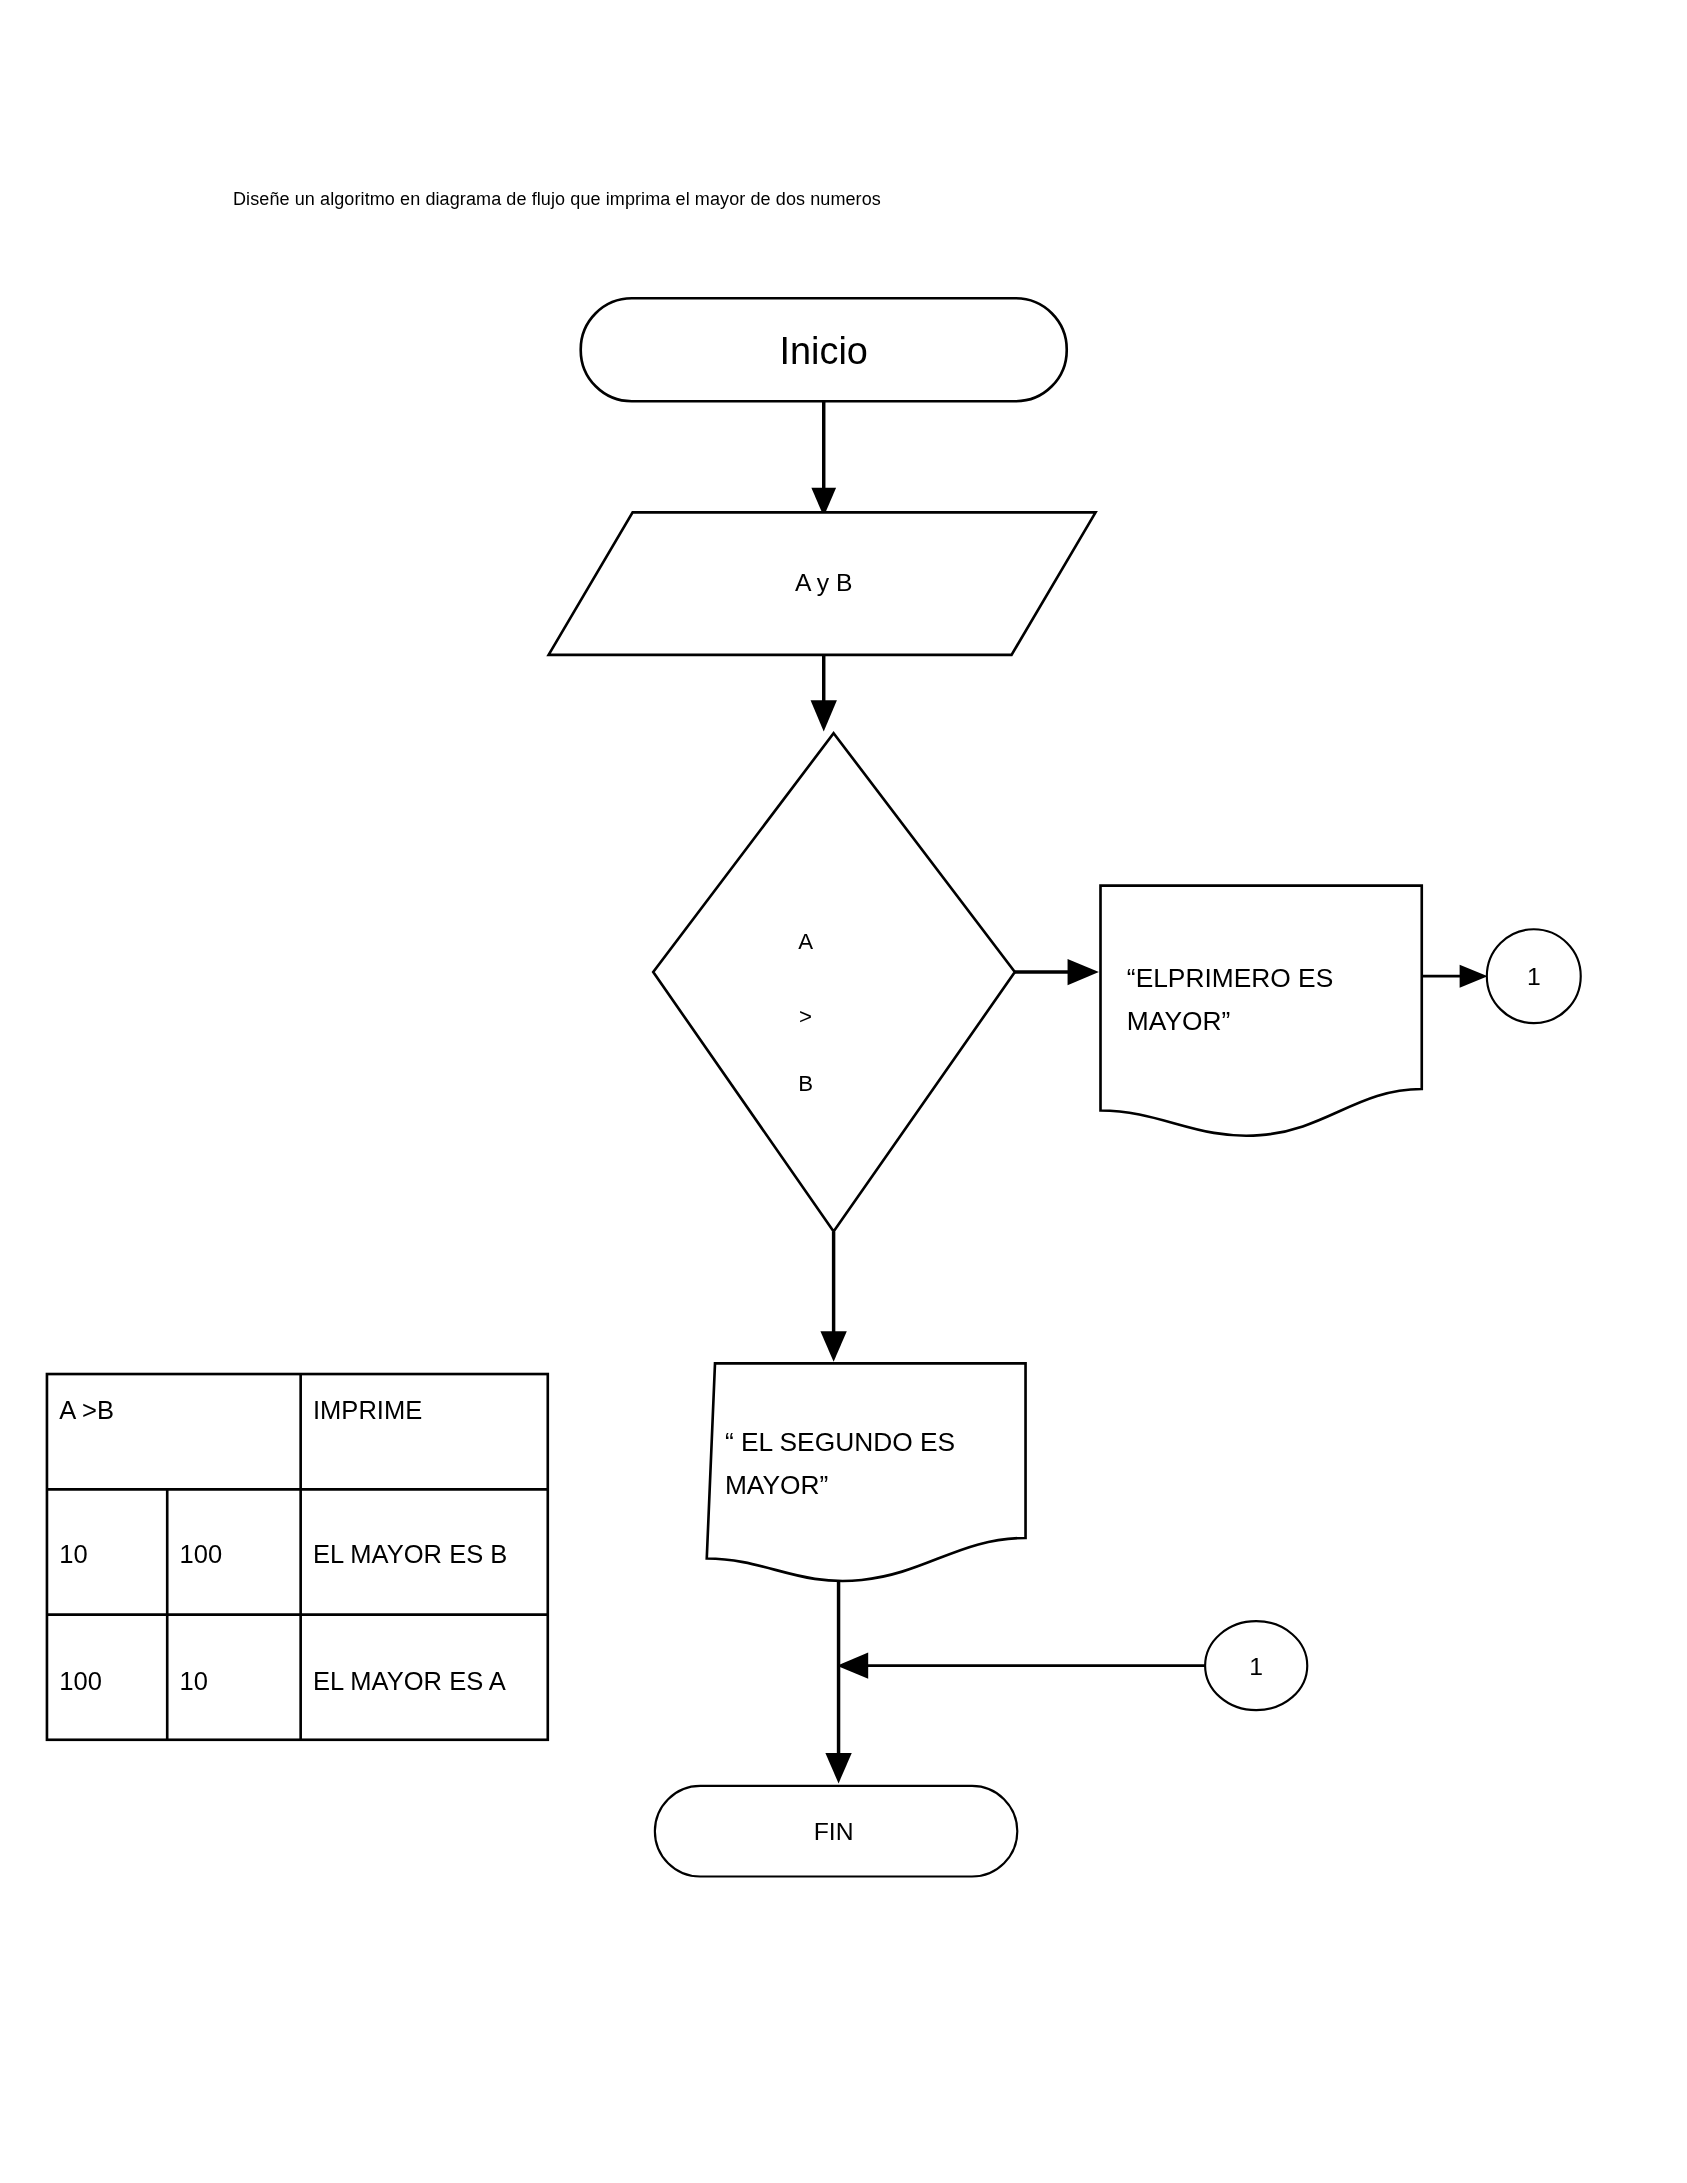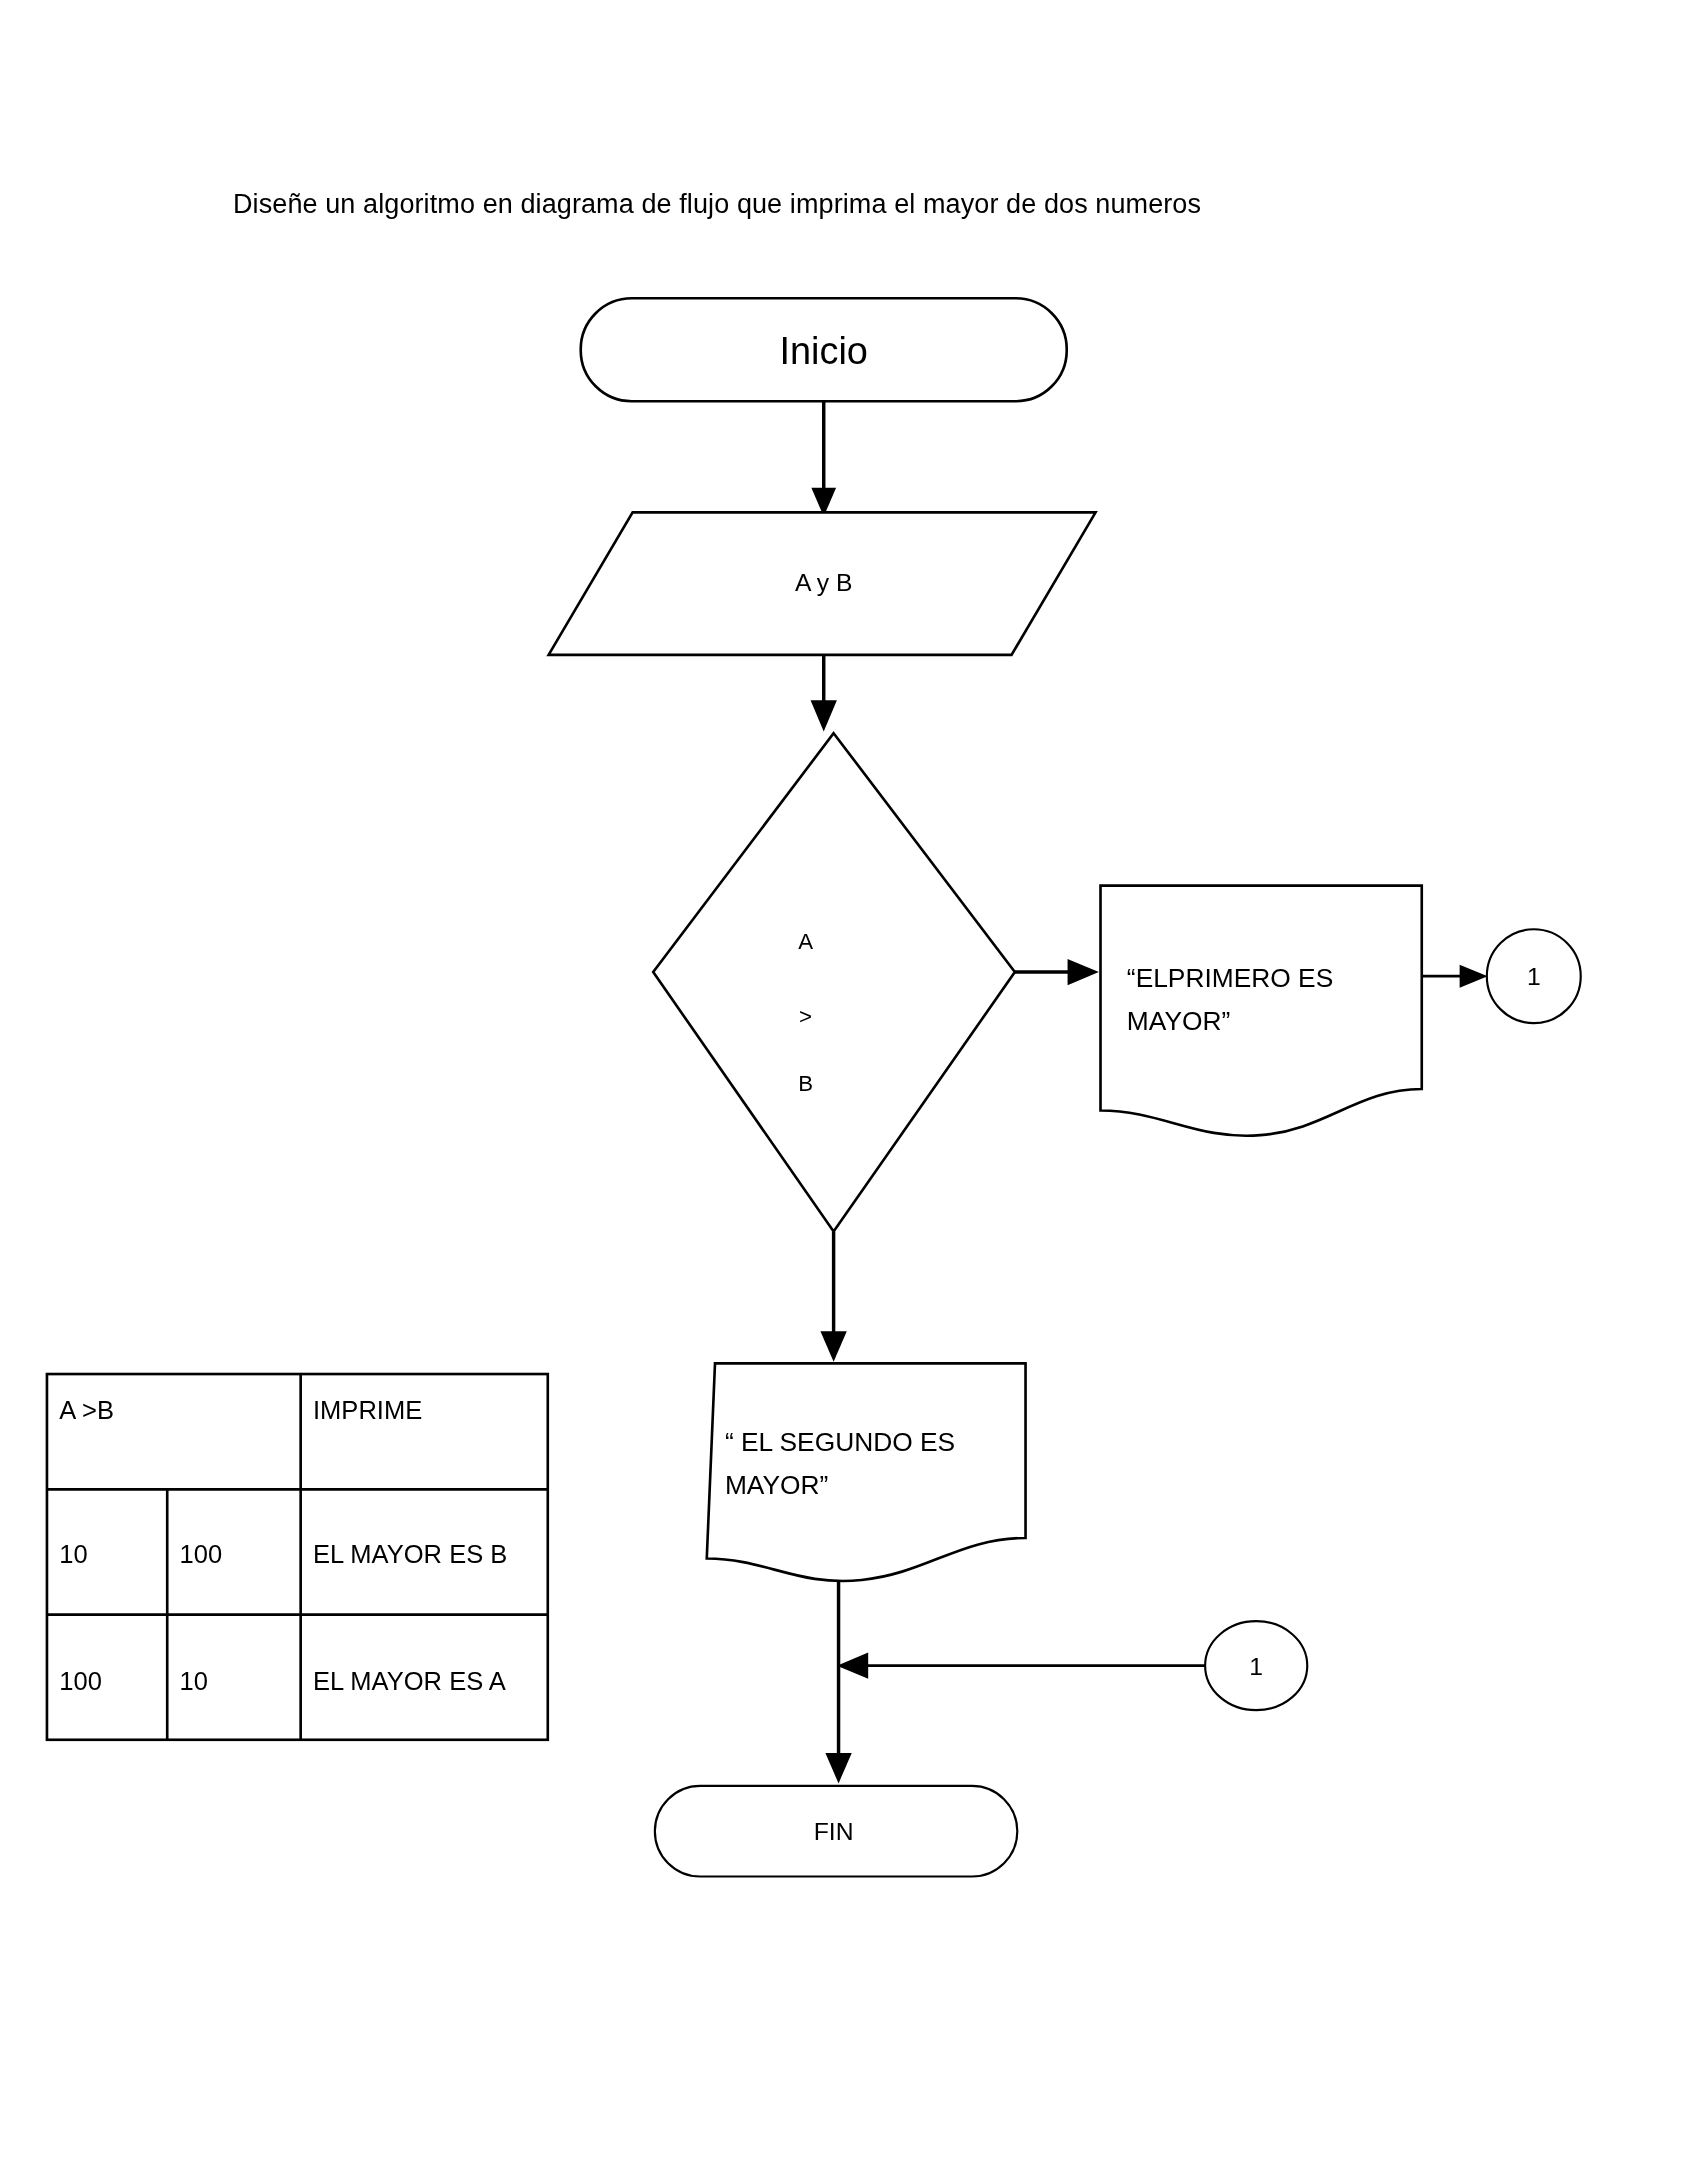--- a/index.html
+++ b/index.html
@@ -19,21 +19,21 @@
   #page {
     position: relative;
     width: 1687px;
     height: 2183px;
     background: #ffffff;
   }
   .prompt-text {
     position: absolute;
     left: 233px;
     top: 188px;
-    font-size: 27px;
+    font-size: 18px;
     line-height: 1.25;
     letter-spacing: 0.1px;
     color: #000000;
     white-space: nowrap;
   }
   svg.diagram {
     position: absolute;
     left: 0;
     top: 0;
     width: 1687px;

